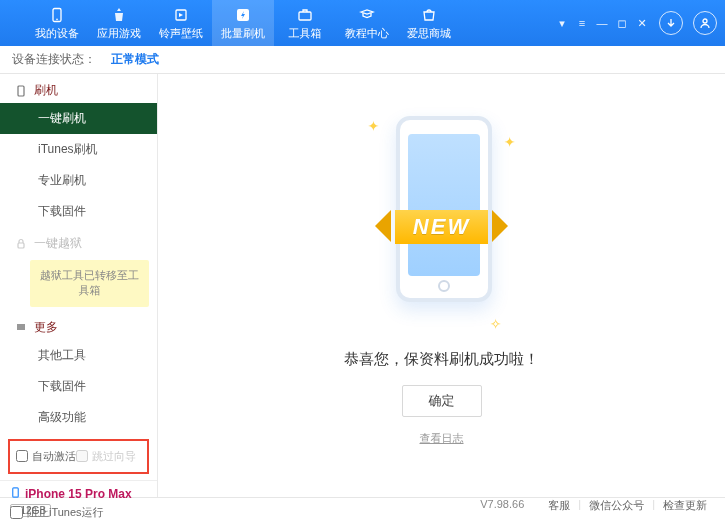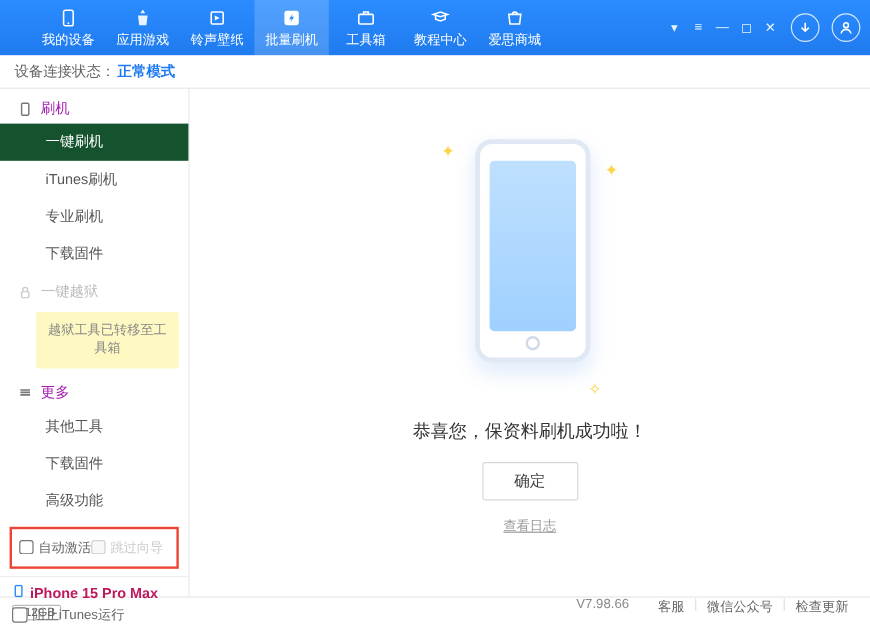--- a/index.html
+++ b/index.html
@@ -13,25 +13,25 @@
 .logo-text .url { font-size: 9px; opacity: .85; }
 .nav { display: flex; margin-left: 18px; gap: 0; }
 .nav-item { width: 62px; height: 56px; display: flex; flex-direction: column; align-items: center; justify-content: center; gap: 2px; font-size: 11px; cursor: pointer; }
 .nav-item.active { background: rgba(255,255,255,.18); }
 .nav-item .ic { width: 18px; height: 18px; display: flex; align-items: center; justify-content: center; }
 .win-ctrls { margin-left: auto; display: flex; align-items: center; gap: 6px; }
 .win-btn { width: 14px; height: 14px; display: flex; align-items: center; justify-content: center; cursor: pointer; opacity: .9; font-size: 11px; }
 .round-btn { width: 24px; height: 24px; border: 1.5px solid rgba(255,255,255,.8); border-radius: 50%; display: flex; align-items: center; justify-content: center; margin-left: 4px; cursor: pointer; }
 
 .statusbar { height: 28px; border-bottom: 1px solid #e6e6e6; display: flex; align-items: center; padding: 0 12px; color: #666; font-size: 12px; }
-.statusbar .mode { color: #1f7bef; font-weight: bold; margin-left: 2px; }
+.statusbar .mode { color: #1f7bef; font-weight: bold; margin-left: 15px; }
 
 .body { display: flex; height: 423px; }
 .sidebar { width: 158px; border-right: 1px solid #e9e9e9; display: flex; flex-direction: column; }
-.side-group { padding: 8px 0 4px 14px; display: flex; align-items: center; gap: 6px; color: #a21caf; font-size: 12px; }
+.side-group { padding: 8px 0 4px 14px; display: flex; align-items: center; gap: 6px; color: #7f1d1d; font-size: 12px; }
 .side-group .g-ic { width: 14px; height: 14px; display: inline-flex; align-items: center; justify-content: center; color: #888; }
 .side-item { padding: 7px 0 7px 38px; color: #555; font-size: 12px; cursor: pointer; }
 .side-item.active { background: #14532d; color: #fff; }
 .side-box { margin: 4px 8px 4px 30px; background: #fef9c3; color: #888; font-size: 11px; padding: 8px 8px; text-align: center; line-height: 1.4; border-radius: 2px; }
 .side-group.disabled { color: #bbb; }
 
 .checks-wrap { margin: 6px 8px; border: 2px solid #e43; padding: 8px 6px; display: flex; gap: 0; align-items: center; }
 .chk { display: flex; align-items: center; gap: 4px; color: #666; font-size: 11px; cursor: pointer; }
 .chk input { width: 12px; height: 12px; }
 .chk.disabled { color: #ccc; }
@@ -216,20 +216,23 @@
       
     </div>
   </div>
 
   <div class="main">
     <div class="phone-illus">
       <div class="phone-body">
         <div class="phone-screen"></div>
         <div class="phone-home"></div>
       </div>
+      <div class="ribbon">
+          <div class="ribbon-body">NEW</div>
+        </div>
       <div class="sparkle sp1">✦</div>
       <div class="sparkle sp2">✦</div>
       <div class="sparkle sp3">✧</div>
     </div>
     <div class="success-text">恭喜您，保资料刷机成功啦！</div>
     <button class="ok-btn">确定</button>
     <div class="view-log">查看日志</div>
   </div>
 </div>
 

